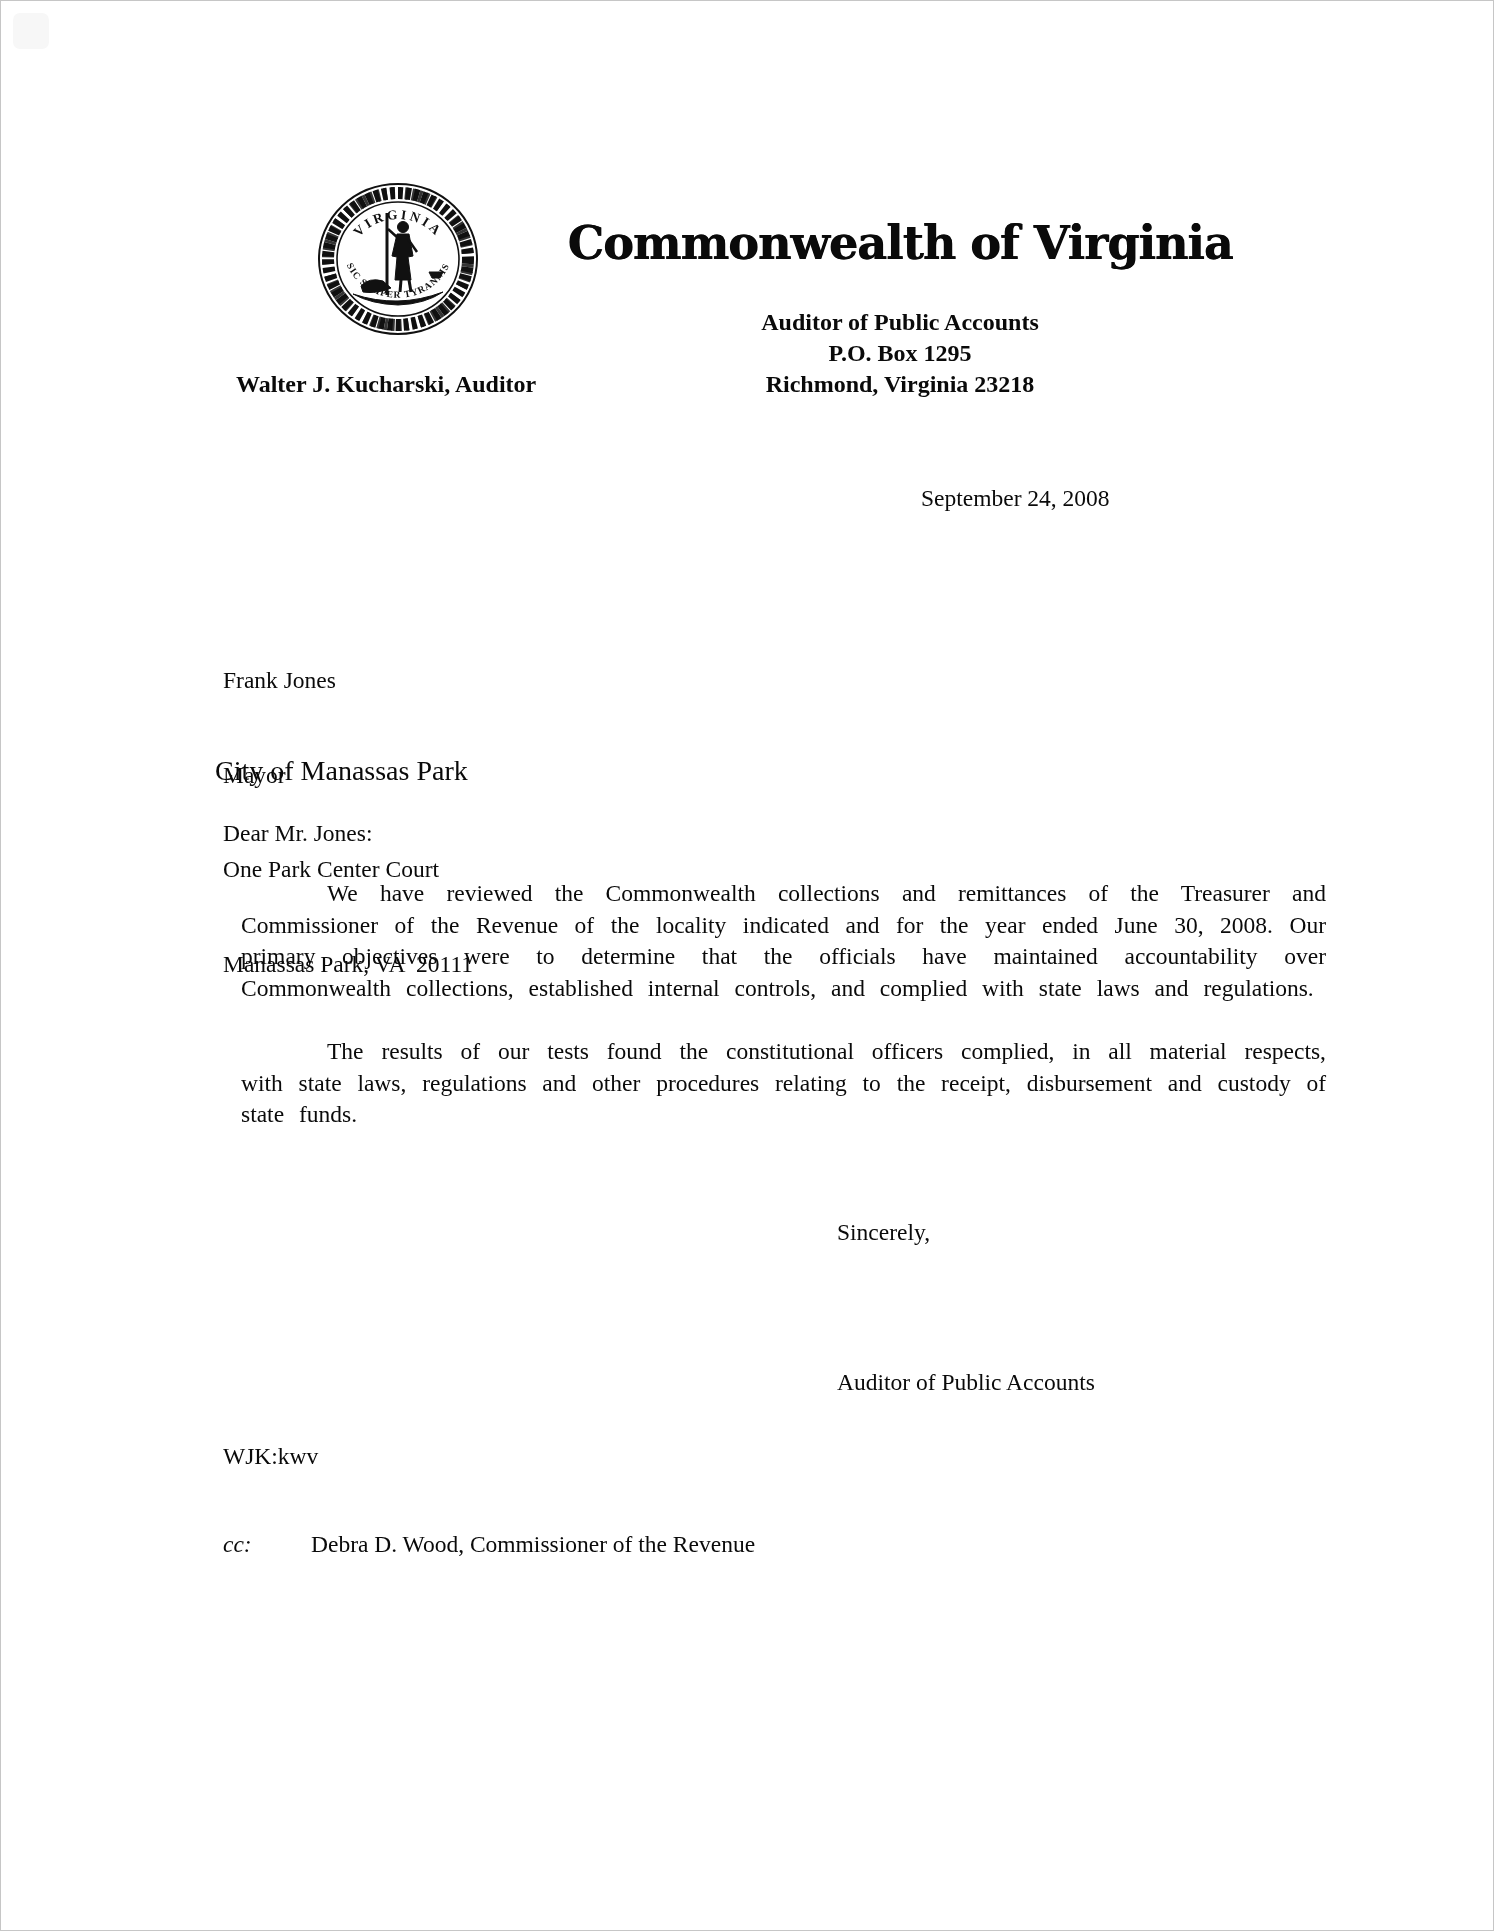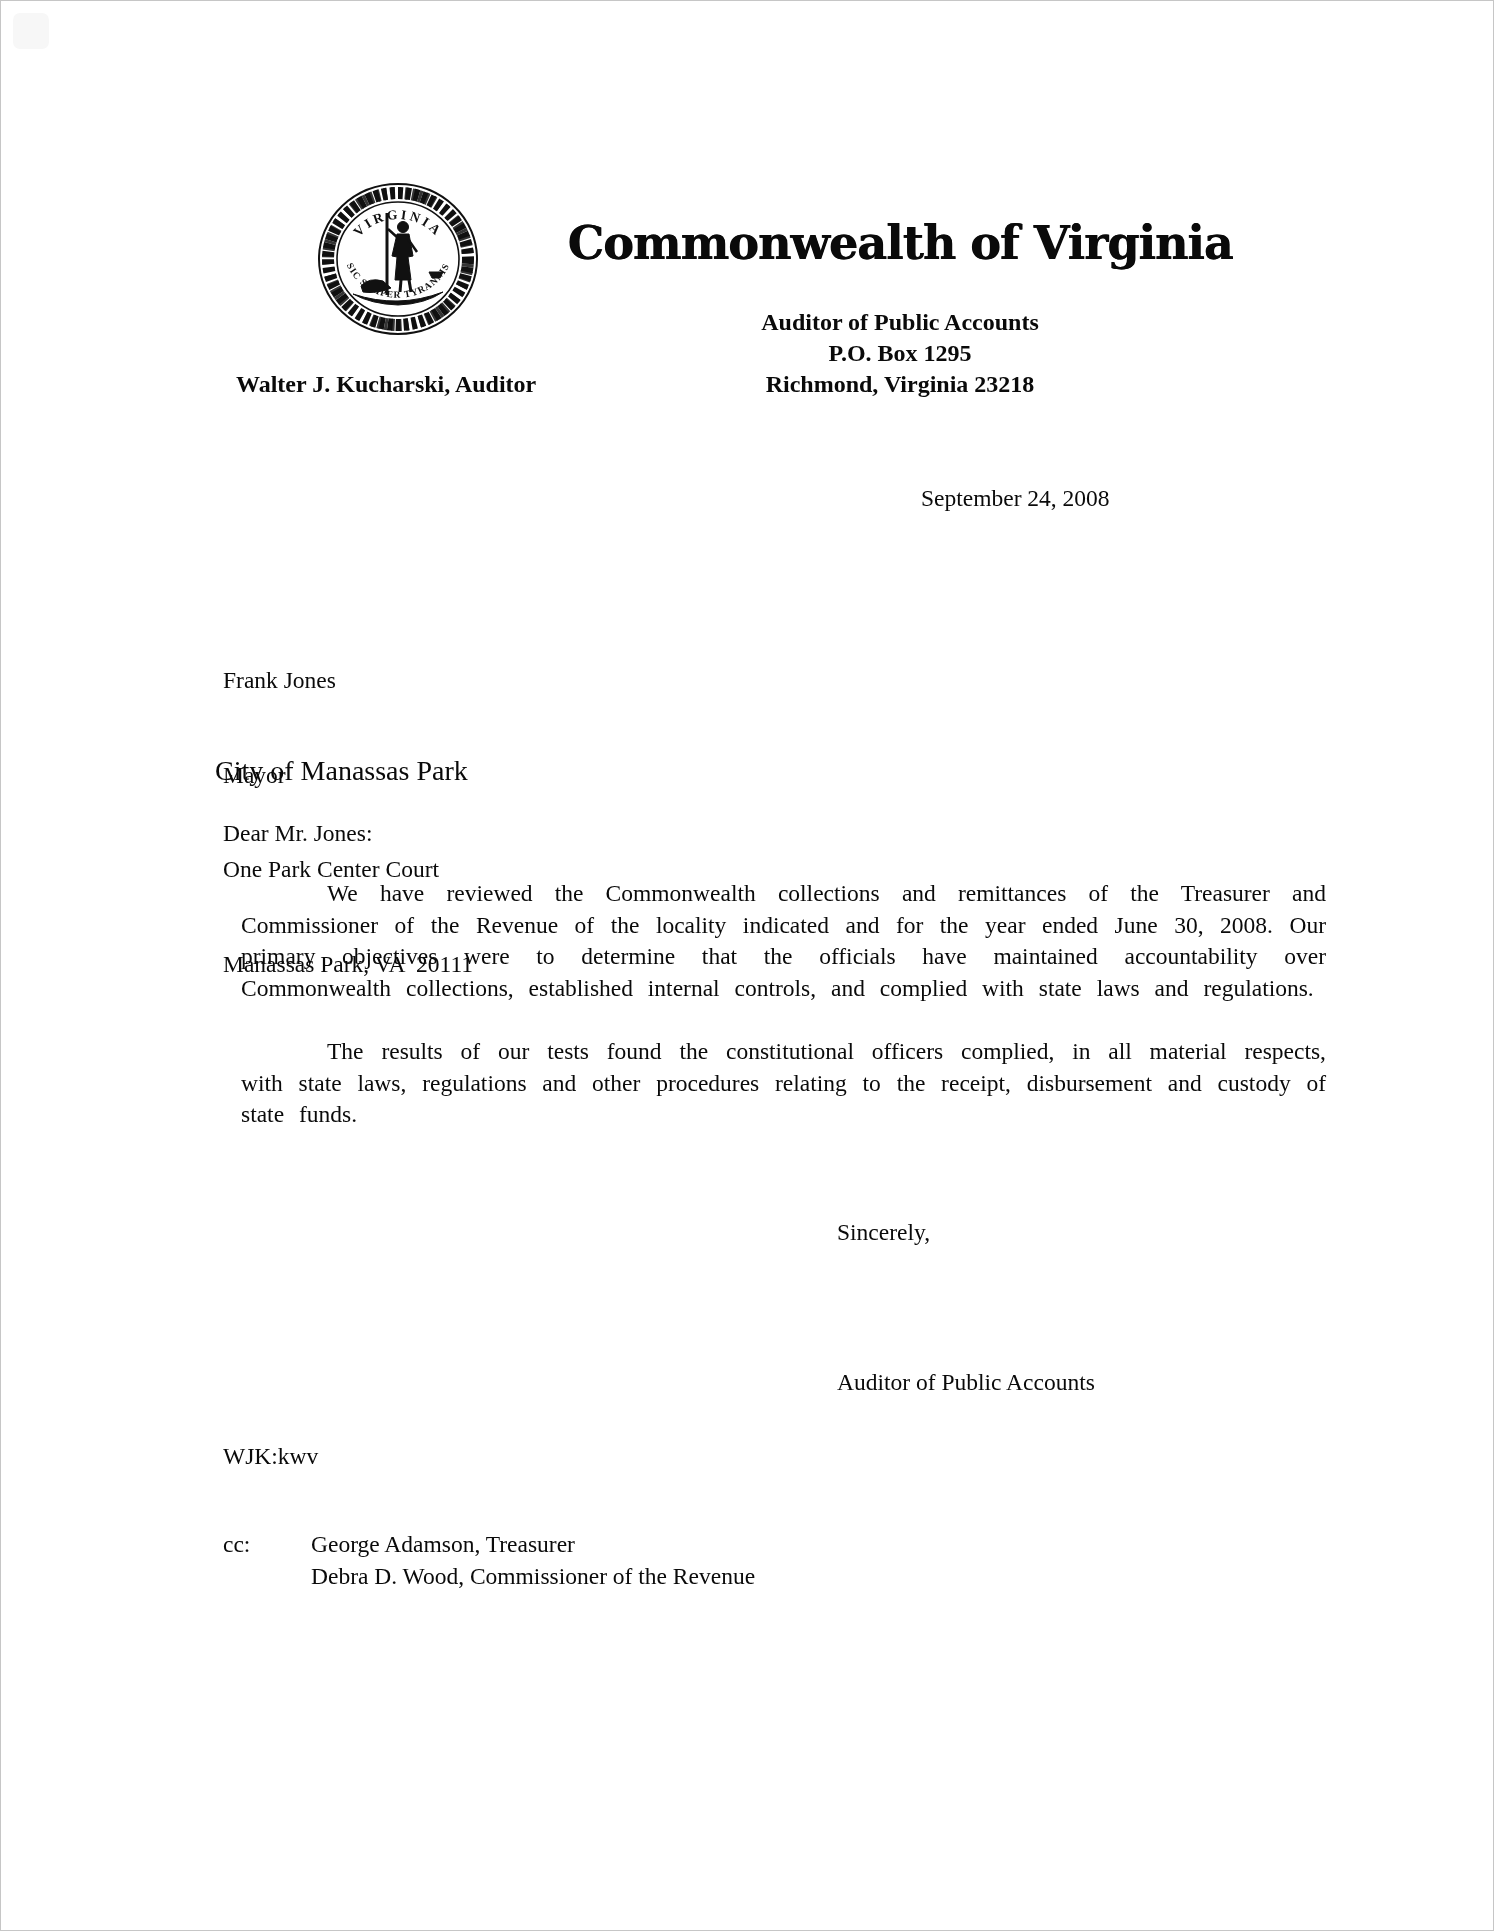--- a/index.html
+++ b/index.html
@@ -45,21 +45,21 @@
   .body-text { position:absolute; left:240px; top:877px; width:1085px;
                font-size:23.5px; line-height:31.5px; }
   .body-text p { margin:0; text-align:justify; text-indent:86px; word-spacing:9px; }
   .body-text p + p { margin-top:32px; }
 
   .valediction { position:absolute; left:836px; top:1216px; font-size:23.5px; line-height:31.5px; }
   .signer-title{ position:absolute; left:836px; top:1366px; font-size:23.5px; line-height:31.5px; }
   .initials    { position:absolute; left:222px; top:1440px; font-size:23.5px; line-height:31.5px; }
 
   .cc-block { position:absolute; left:222px; top:1528px; font-size:23.5px; line-height:31.5px; display:flex; }
-  .cc-label { width:88px; }
+  .cc-label { width:88px;font-style:italic; }
   .cc-names div { white-space:nowrap; }
 </style>
 </head>
 <body>
 
 <div class="page">
   <div class="corner-artifact"></div>
 
   <svg class="seal" viewBox="0 0 162 154" aria-hidden="true">
     <ellipse cx="81" cy="77" rx="79" ry="75" fill="#ffffff" stroke="#111" stroke-width="2"></ellipse>
@@ -115,17 +115,16 @@
     <p>The results of our tests found the constitutional officers complied, in all material respects, with state laws, regulations and other procedures relating to the receipt, disbursement and custody of state funds.</p>
   </div>
 
   <div class="valediction">Sincerely,</div>
   <div class="signer-title">Auditor of Public Accounts</div>
   <div class="initials">WJK:kwv</div>
 
   <div class="cc-block">
     <div class="cc-label">cc:</div>
     <div class="cc-names">
-      <div>George Adamson, Treasurer</div>
       <div>Debra D. Wood, Commissioner of the Revenue</div>
     </div>
   </div>
 </div>
 
 </body></html>

